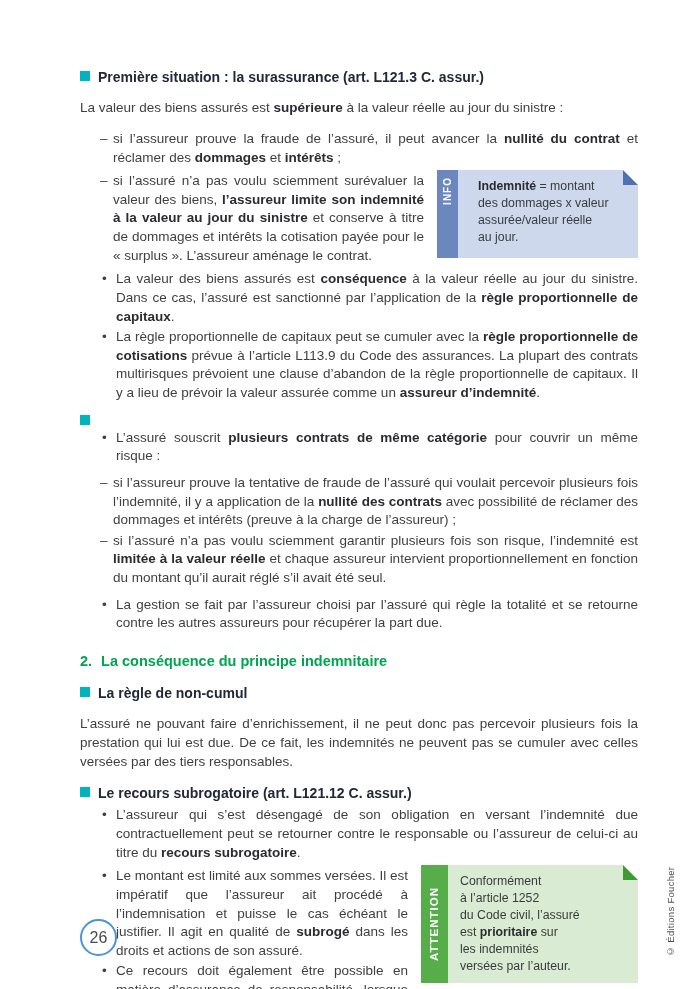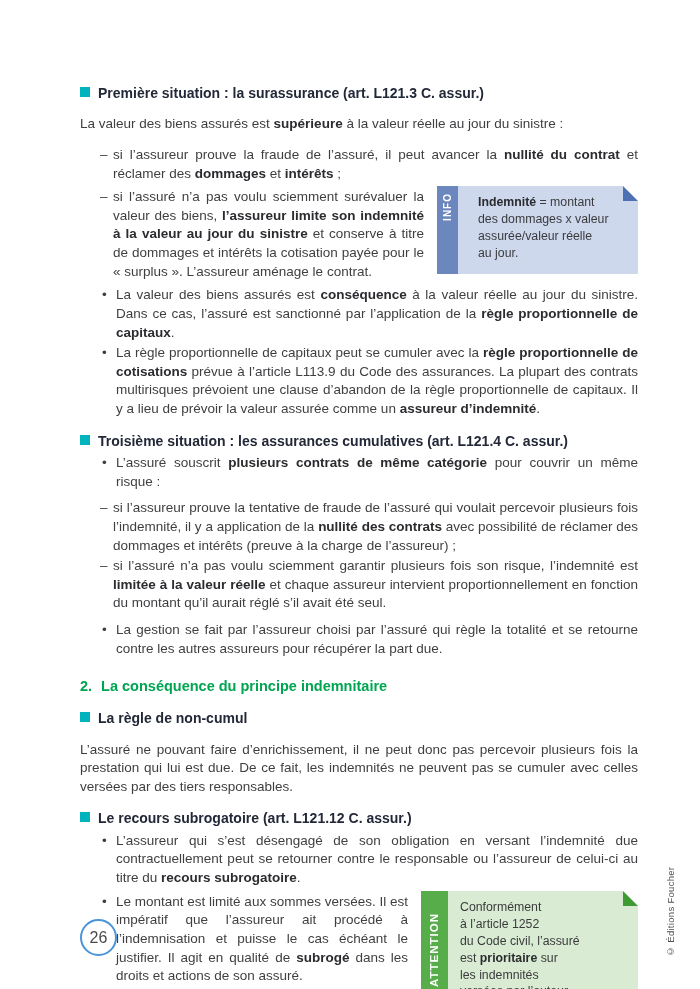--- a/index.html
+++ b/index.html
@@ -5,21 +5,21 @@
   html,body{margin:0;padding:0;background:#fff;}
   .page{
     position:relative;width:700px;height:989px;background:#ffffff;
     font-family:"Liberation Sans","DejaVu Sans",sans-serif;
     color:#3f3f42;overflow:hidden;
   }
   .content{position:absolute;left:80px;top:68px;width:558px;font-size:13.5px;line-height:1.38;}
   .content b{color:#2b2b30;}
   
   .h3{font-size:14px;font-weight:bold;color:#232838;margin:13px 0 3px;display:flex;align-items:baseline;}
-  .h3:first-child{margin-top:16px;}
+  .h3:first-child{margin-top:0;}
   .sq{width:10px;height:10px;background:#00b3bc;display:inline-block;margin-right:8px;flex:0 0 auto;transform:translateY(-1px);}
   .h2{font-size:14.5px;font-weight:bold;color:#00a551;margin:18px 0 4px;display:flex;}
   .h2 .num{margin-right:9px;}
   p.body{margin:12px 0;text-align:justify;}
   
   .dash,.bullet{display:flex;margin:2px 0;}
   .dash{margin-left:20px;}
   .bullet{margin-left:22px;}
   .dash .mk{flex:0 0 13px;}
   .bullet .mk{flex:0 0 14px;}
@@ -82,21 +82,20 @@
       <span class="mk">•</span>
       <div class="tx">La valeur des biens assurés est <b>conséquence</b> à la valeur réelle au jour du sinistre. Dans ce cas, l’assuré est sanctionné par l’application de la <b>règle proportionnelle de capitaux</b>.</div>
     </div>
     <div class="bullet">
       <span class="mk">•</span>
       <div class="tx">La règle proportionnelle de capitaux peut se cumuler avec la <b>règle proportionnelle de cotisations</b> prévue à l’article L113.9 du Code des assurances. La plupart des contrats multirisques prévoient une clause d’abandon de la règle proportionnelle de capitaux. Il y a lieu de prévoir la valeur assurée comme un <b>assureur d’indemnité</b>.</div>
     </div>
 
     <div class="h3">
       <span class="sq"></span>
-      <span>Troisième situation : les assurances cumulatives (art. L121.4 C. assur.)</span>
     </div>
     <div class="bullet">
       <span class="mk">•</span>
       <div class="tx">L’assuré souscrit <b>plusieurs contrats de même catégorie</b> pour couvrir un même risque :</div>
     </div>
     <div class="dash gap-top">
       <span class="mk">–</span>
       <div class="tx">si l’assureur prouve la tentative de fraude de l’assuré qui voulait percevoir plusieurs fois l’indemnité, il y a application de la <b>nullité des contrats</b> avec possibilité de réclamer des dommages et intérêts (preuve à la charge de l’assureur) ;</div>
     </div>
     <div class="dash">

